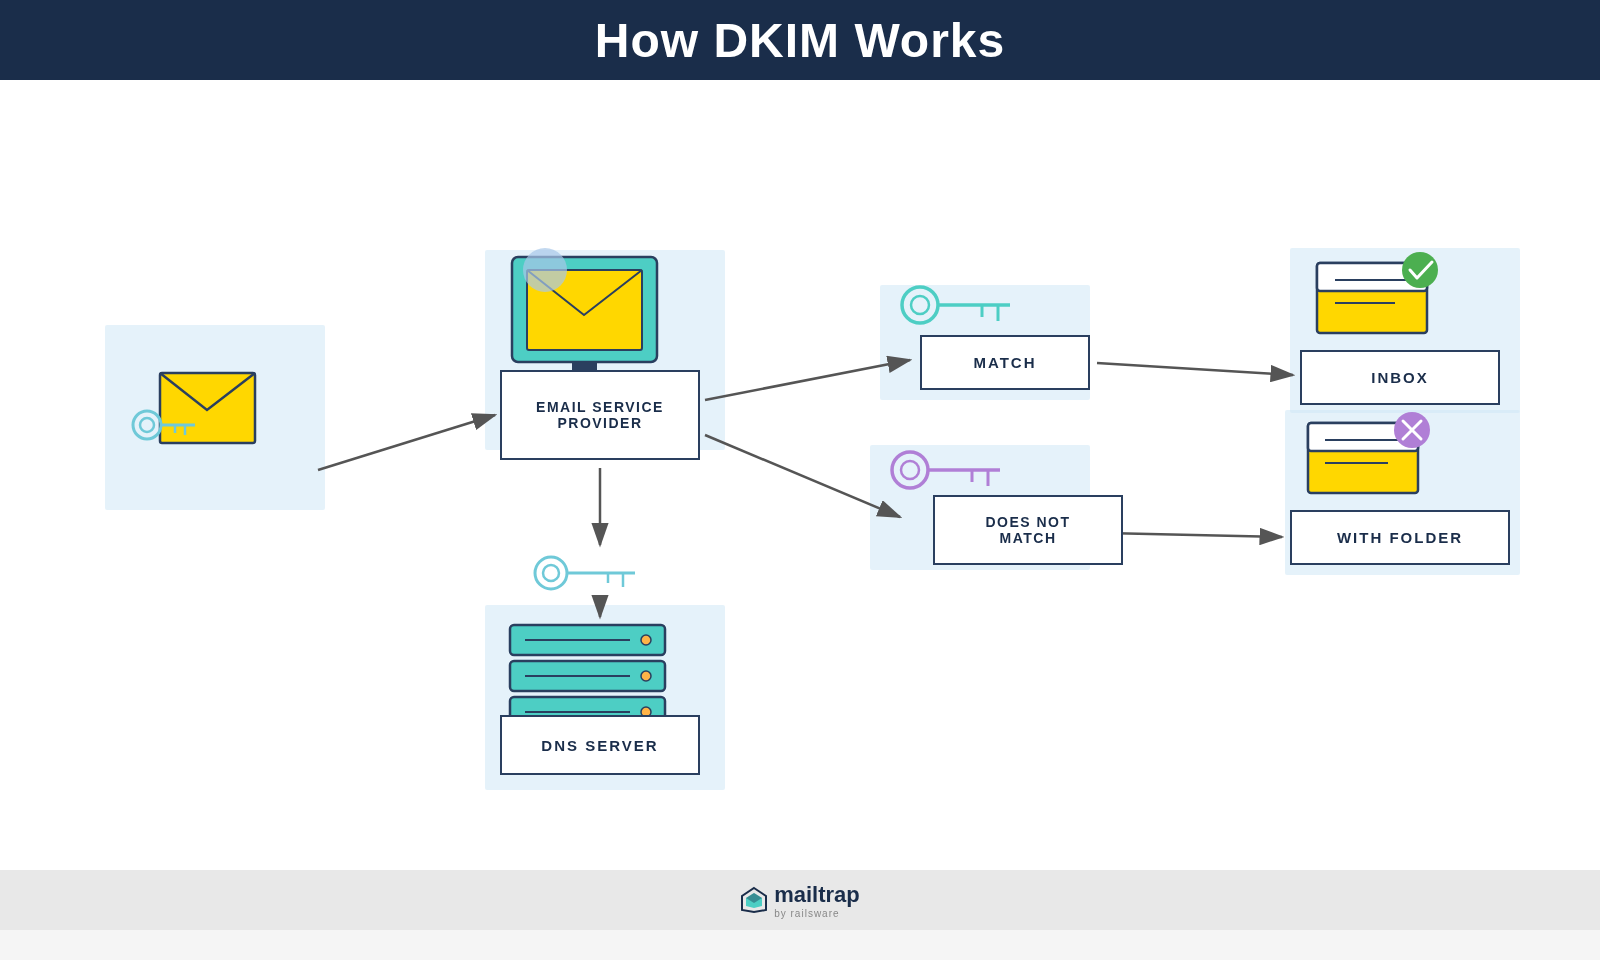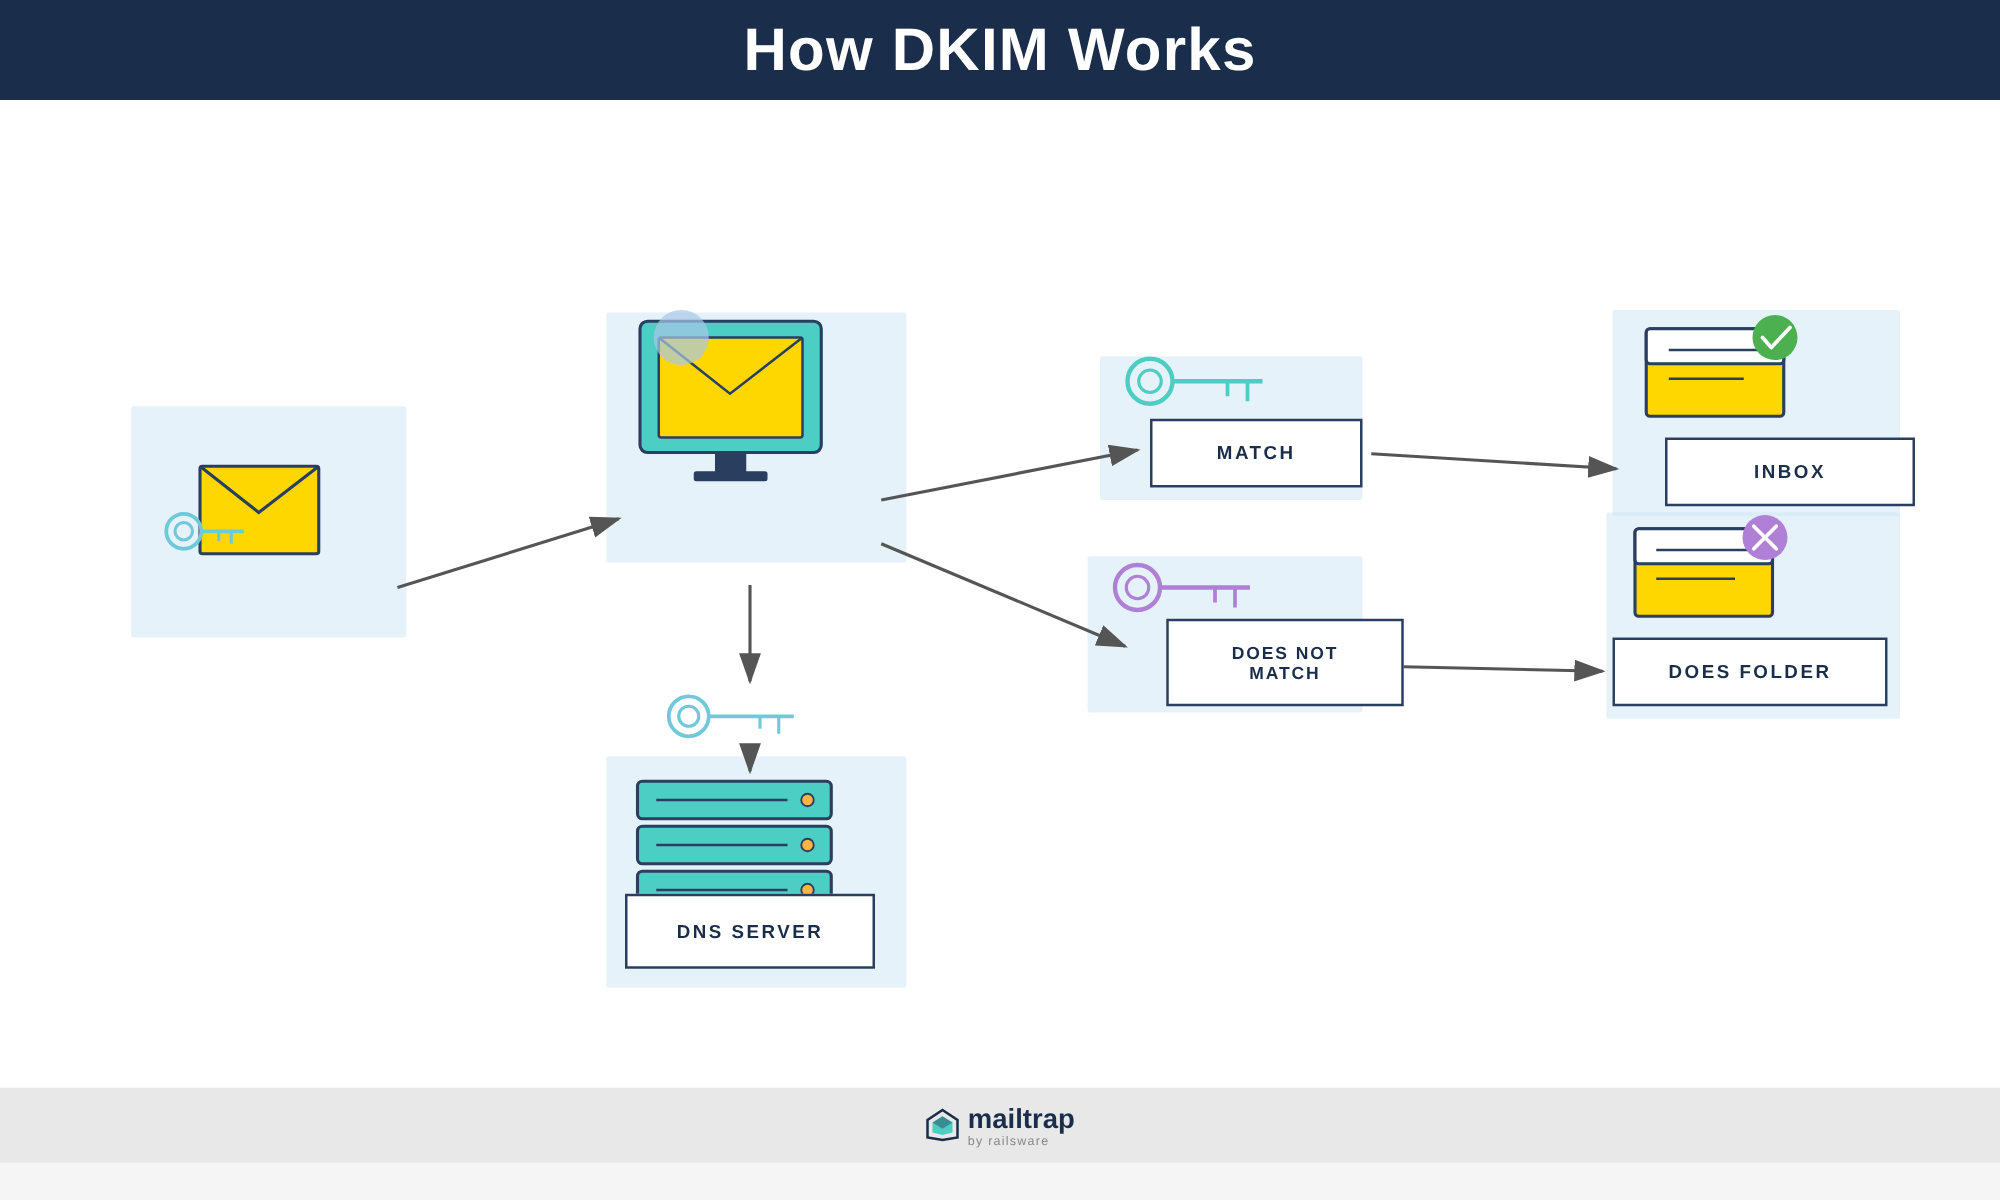--- a/index.html
+++ b/index.html
@@ -103,21 +103,20 @@
       height: 70px;
       left: 860px;
       top: 390px;
       margin-left: 23px;
     }
     .box-inbox {
       width: 200px;
       height: 55px;
       left: 1250px;
       top: 245px;
-      margin-left: 32px;
     }
     .box-junk {
       width: 220px;
       height: 55px;
       left: 1240px;
       top: 405px;
     }
     .box-dns {
       width: 200px;
       height: 60px;
@@ -253,36 +252,40 @@
       <line x1="1275" y1="335" x2="1350" y2="335" stroke="#2a3f5f" stroke-width="2"></line>
       <line x1="1275" y1="358" x2="1338" y2="358" stroke="#2a3f5f" stroke-width="2"></line>
 
       <circle cx="1362" cy="325" r="18" fill="#b07fd6"></circle>
       <line x1="1353" y1="316" x2="1371" y2="334" stroke="white" stroke-width="3" stroke-linecap="round"></line>
       <line x1="1371" y1="316" x2="1353" y2="334" stroke="white" stroke-width="3" stroke-linecap="round"></line>
 
     </svg>
 
 
+    <div class="box box-esp">
+      <span style="white-space:pre-line; font-size:14px; font-weight:800; letter-spacing:1.5px; text-align:center;">EMAIL SERVICE
+PROVIDER</span>
+    </div>
 
     <div class="box box-match">
       <span style="font-size:15px; font-weight:800; letter-spacing:2px;">MATCH</span>
     </div>
 
     <div class="box box-nomatch">
       <span style="white-space:pre-line; font-size:14px; font-weight:800; letter-spacing:1.5px; text-align:center;">DOES NOT
 MATCH</span>
     </div>
 
     <div class="box box-inbox">
       <span style="font-size:15px; font-weight:800; letter-spacing:2px;">INBOX</span>
     </div>
 
     <div class="box box-junk">
-      <span style="font-size:15px; font-weight:800; letter-spacing:2px;">DOES FOLDER</span>
+      <span style="font-size:15px; font-weight:800; letter-spacing:2px;">WITH FOLDER</span>
     </div>
 
     <div class="box box-dns">
       <span style="font-size:15px; font-weight:800; letter-spacing:2px;text-align:right;">DNS SERVER</span>
     </div>
 
   </div>
 </div>
 
 <div class="footer">

